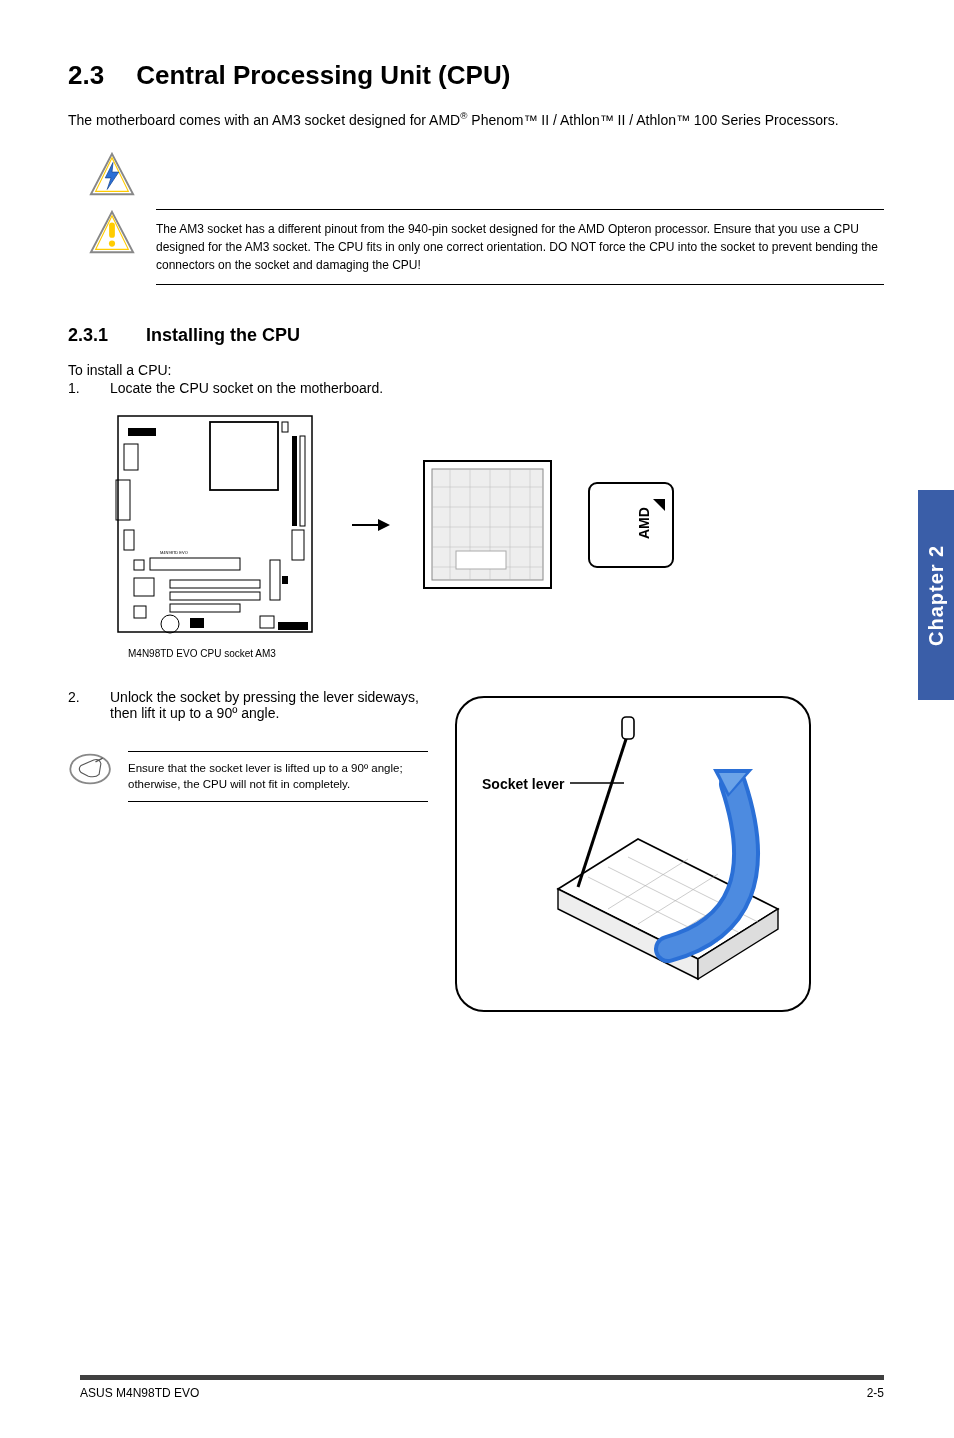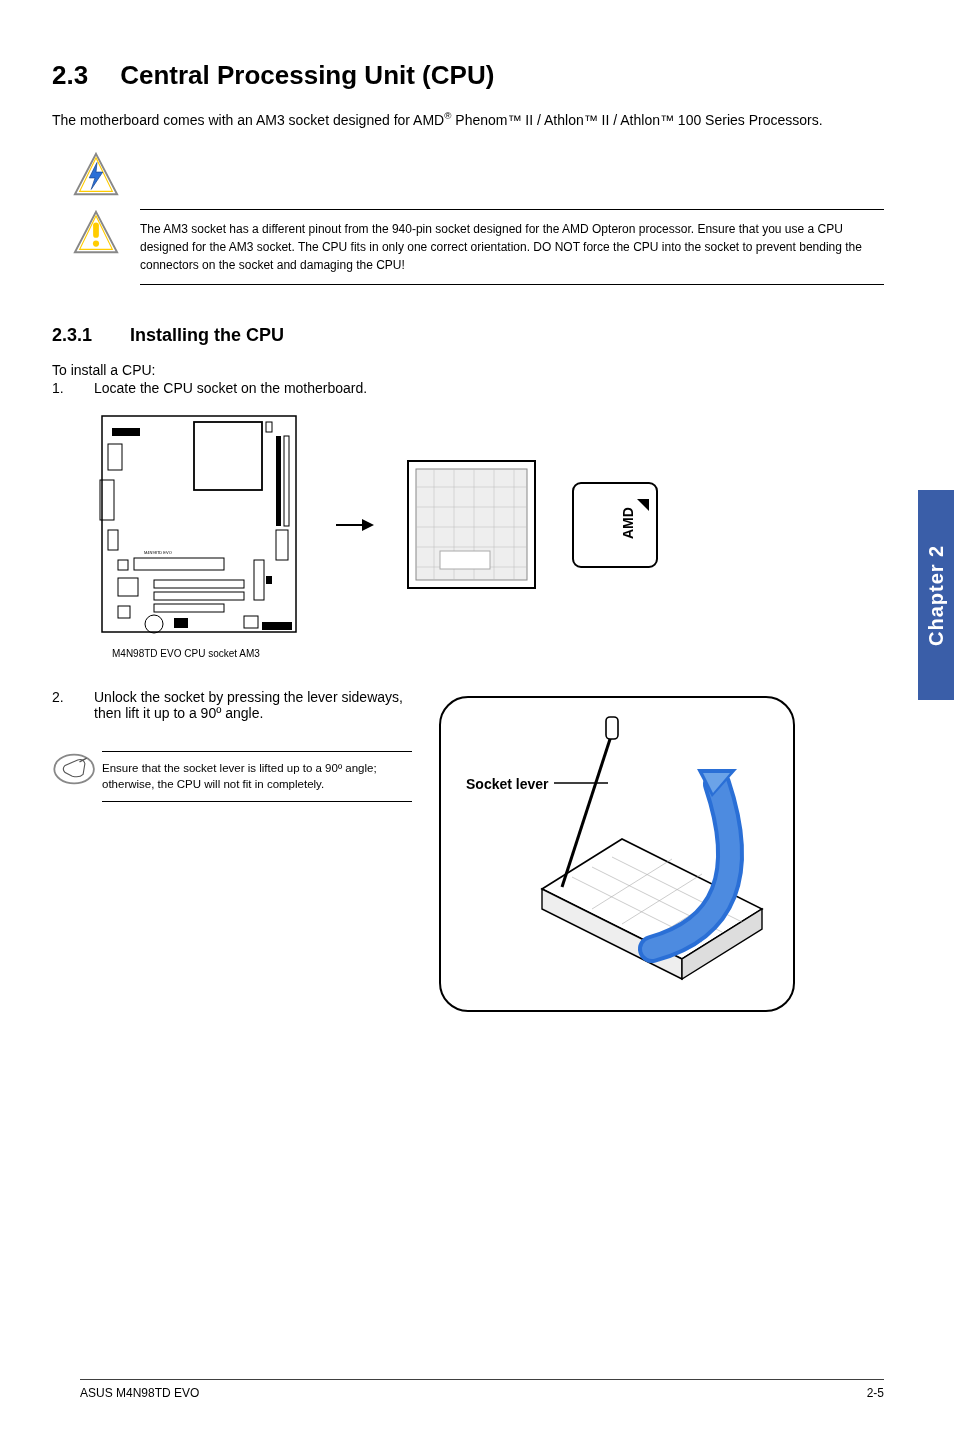--- a/index.html
+++ b/index.html
@@ -5,21 +5,21 @@
     * { margin: 0; padding: 0; box-sizing: border-box; }
     body {
       font-family: Arial, Helvetica, sans-serif;
       background: #fff;
       width: 954px;
       height: 1438px;
       position: relative;
       color: #000;
     }
     .page {
-      padding: 60px 70px 40px 52px;
+      padding: 60px 70px 40px 68px;
       height: 100%;
       position: relative;
       border-radius: 11px;
     }
     .section-title {
       font-size: 26px;
       font-weight: bold;
       font-family: Verdana, Arial, sans-serif;
       margin-bottom: 18px;
     }
@@ -65,21 +65,21 @@
     .board-caption {
       font-weight: normal;
       font-size: 10px;
       padding-left: 60px;
       margin-bottom: 30px;
     }
     .step2-row { display: flex; gap: 20px; align-items: flex-start; }
     .step2-left { flex: 0 0 360px; }
     .step2-note {
       display: flex;
-      gap: 4px;
+      gap: 14px;
       margin-top: 30px;
       padding-left: 0;
     }
     .note-icon { flex: 0 0 46px; height: 36px; }
     .note-text {
       font-size: 11.5px;
       line-height: 1.45;
       border-top: 1px solid #000;
       border-bottom: 1px solid #000;
       padding: 8px 0;
@@ -99,21 +99,21 @@
       display: flex;
       align-items: center;
       justify-content: center;
       letter-spacing: 1px;
     }
     .footer {
       position: absolute;
       bottom: 38px;
       left: 80px;
       right: 70px;
-      border-top: 1px solid #404040;
+      border-top: 5px solid #404040;
       padding-top: 6px;
       display: flex;
       justify-content: space-between;
       font-size: 12px;
     }
     .sup { font-size: 0.7em; vertical-align: super; }
     .socket-label {
       position: absolute;
       font-size: 14px;
       font-weight: bold;

